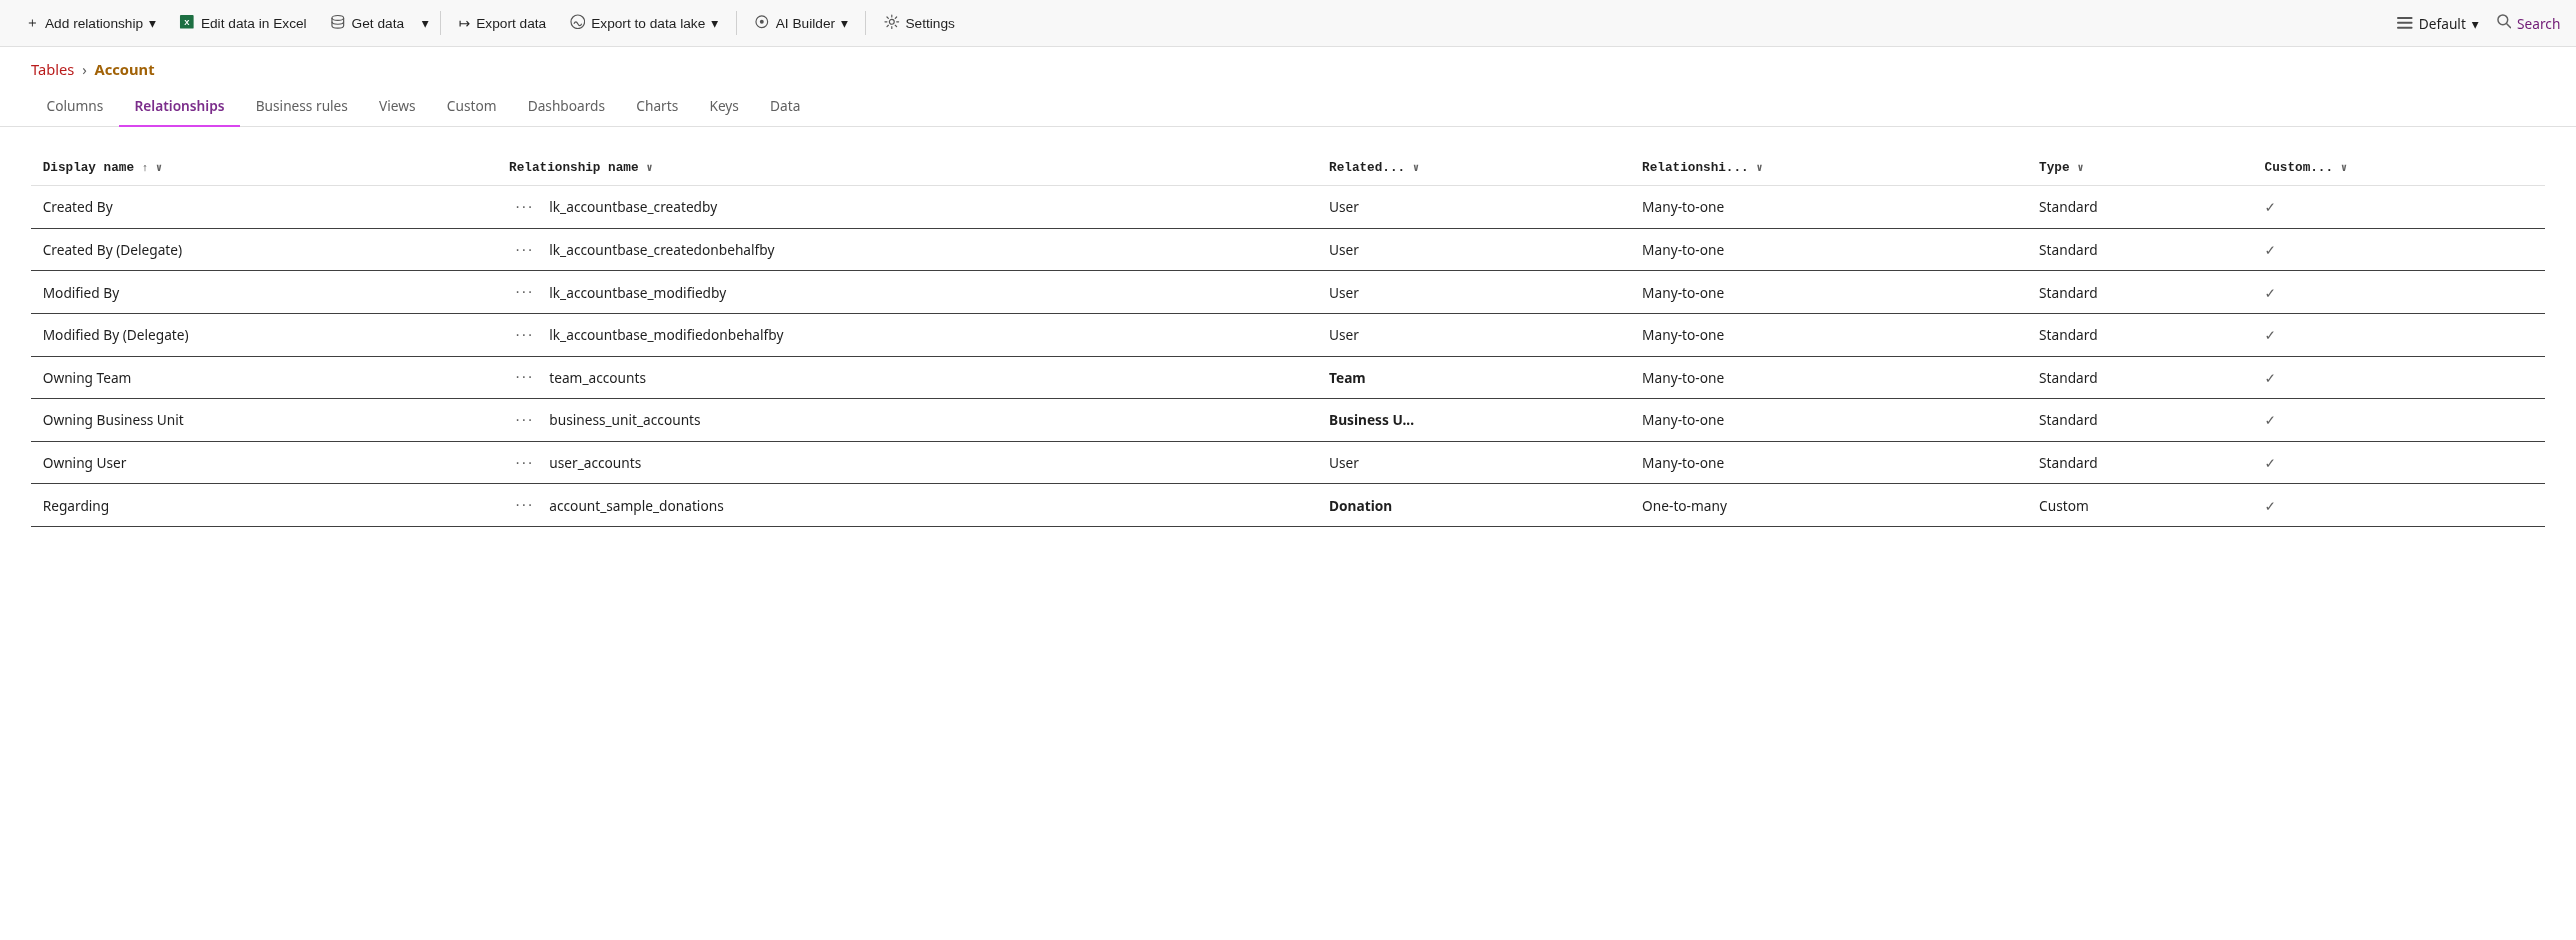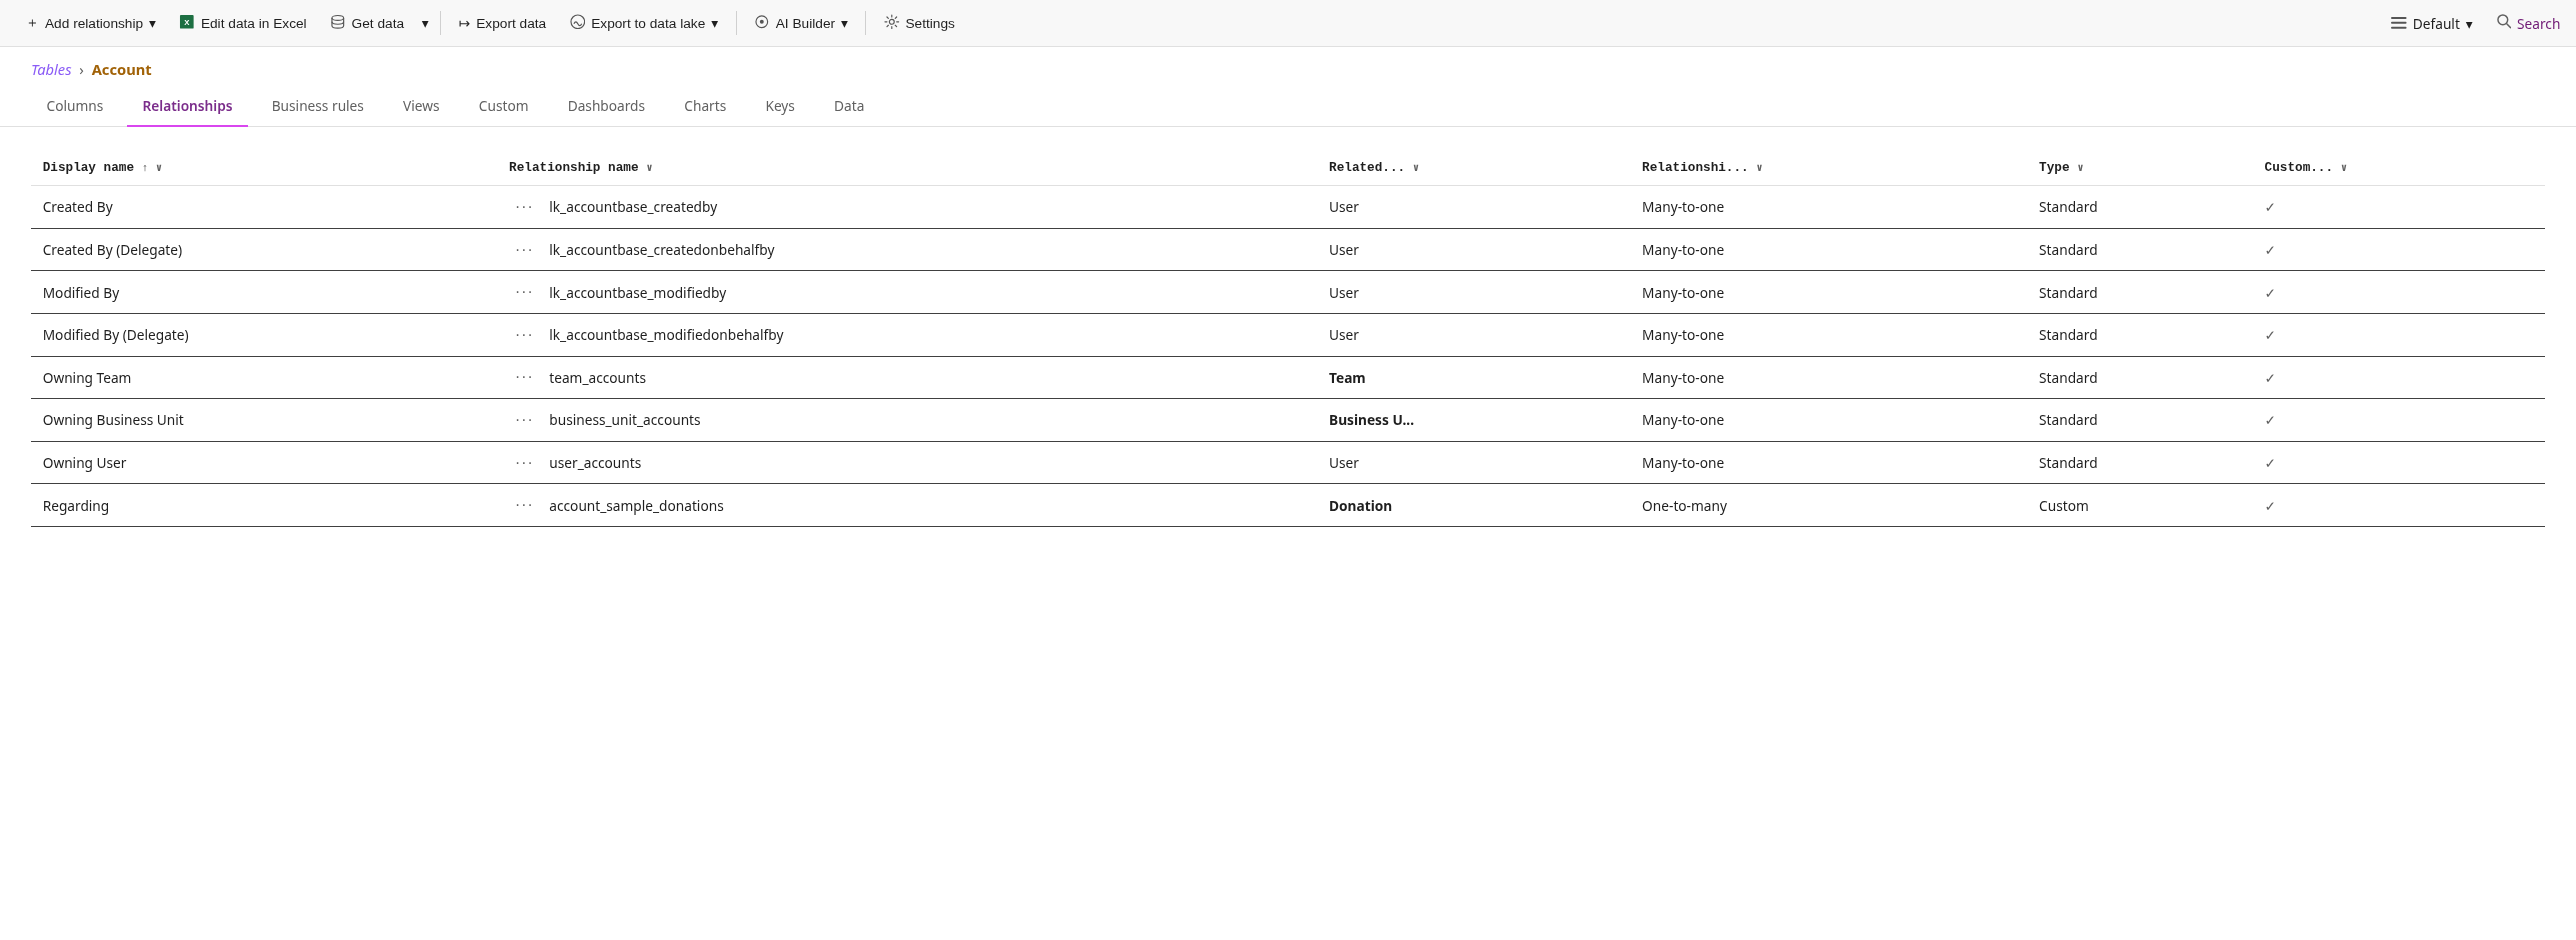--- a/index.html
+++ b/index.html
@@ -36,21 +36,21 @@
     .toolbar-separator {
       width: 1px;
       height: 23.5px;
       background: #d0d0d0;
       margin: 0 3.9px;
     }
     .toolbar-spacer { flex: 1; }
     .toolbar-right {
       display: flex;
       align-items: center;
-      gap: 23px;
+      gap: 17px;
       text-align: center;
     }
     .toolbar-default {
       display: flex;
       align-items: center;
       gap: 5.9px;
       color: #1f1f1f;
       font-size: 13.7px;
     }
     .toolbar-search {
@@ -75,21 +75,21 @@
       font-weight: 700;
       color: #a16207;
     }
 
     
     .tabs {
       display: flex;
       padding: 0 31px;
       margin-top: 7.8px;
       border-bottom: 1px solid #e0e0e0;
-      gap: 8px;
+      gap: 0;
     }
     .tab {
       padding: 9.8px 15.6px;
       font-size: 13.7px;
       color: #616161;
       cursor: pointer;
       border-bottom: 2px solid transparent;
       margin-bottom: -1px;
       white-space: nowrap;
     }
@@ -251,21 +251,21 @@
           <circle cx="7" cy="7" r="5" stroke="#616161" stroke-width="1.5"></circle>
           <line x1="11" y1="11" x2="15" y2="15" stroke="#616161" stroke-width="1.5" stroke-linecap="round"></line>
         </svg>
       </span>
       <span>Search</span>
     </div>
   </div>
 </div>
 
 <div class="breadcrumb">
-  <span style="cursor:pointer; color:#8b5cf6;font-style:italic;">Tables</span>
+  <span style="cursor:pointer; color:#b91c1c;">Tables</span>
   <span>›</span>
   <span class="breadcrumb-current">Account</span>
 </div>
 
 <div class="tabs" id="tab-bar">
     <div class="tab">Columns</div>
     <div class="tab active">Relationships</div>
     <div class="tab">Business rules</div>
     <div class="tab">Views</div>
     <div class="tab">Custom</div>

